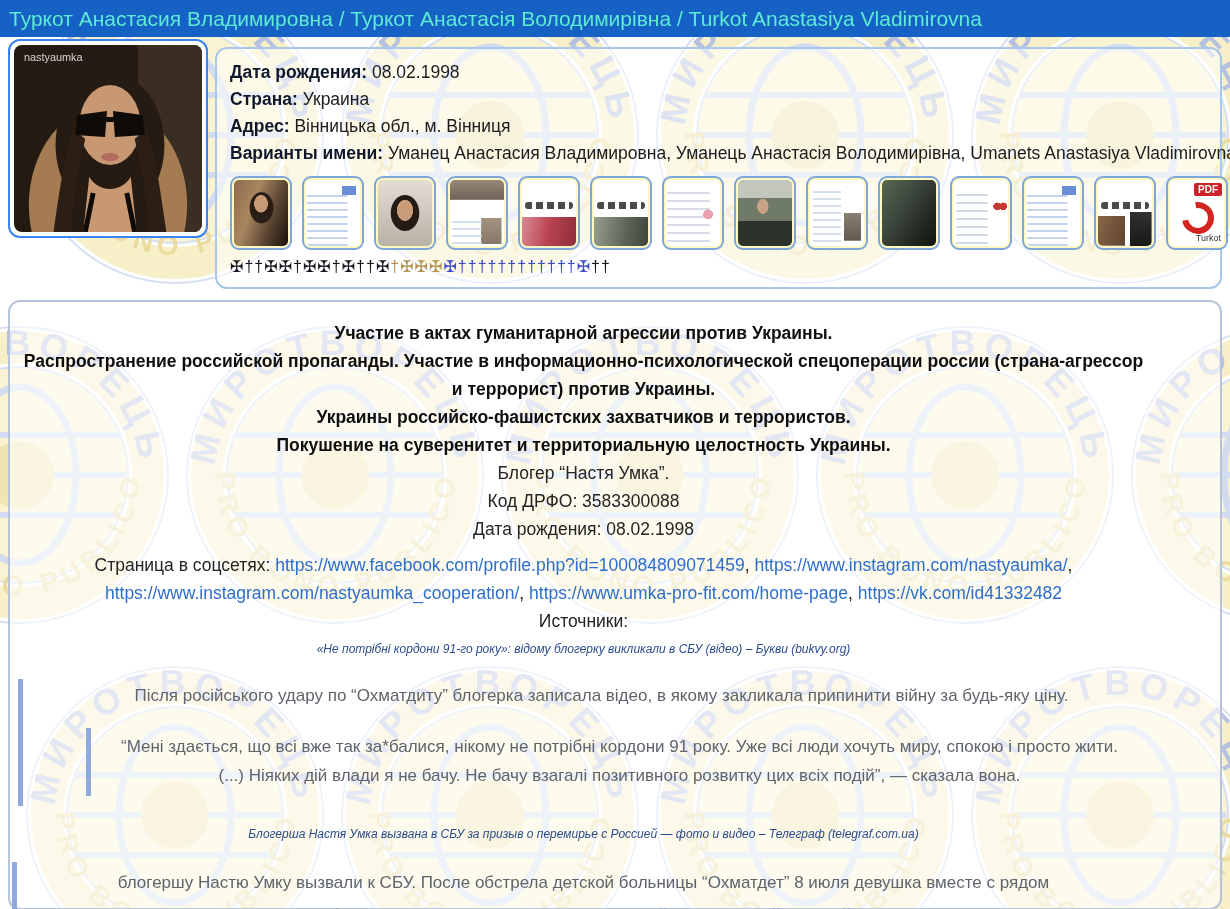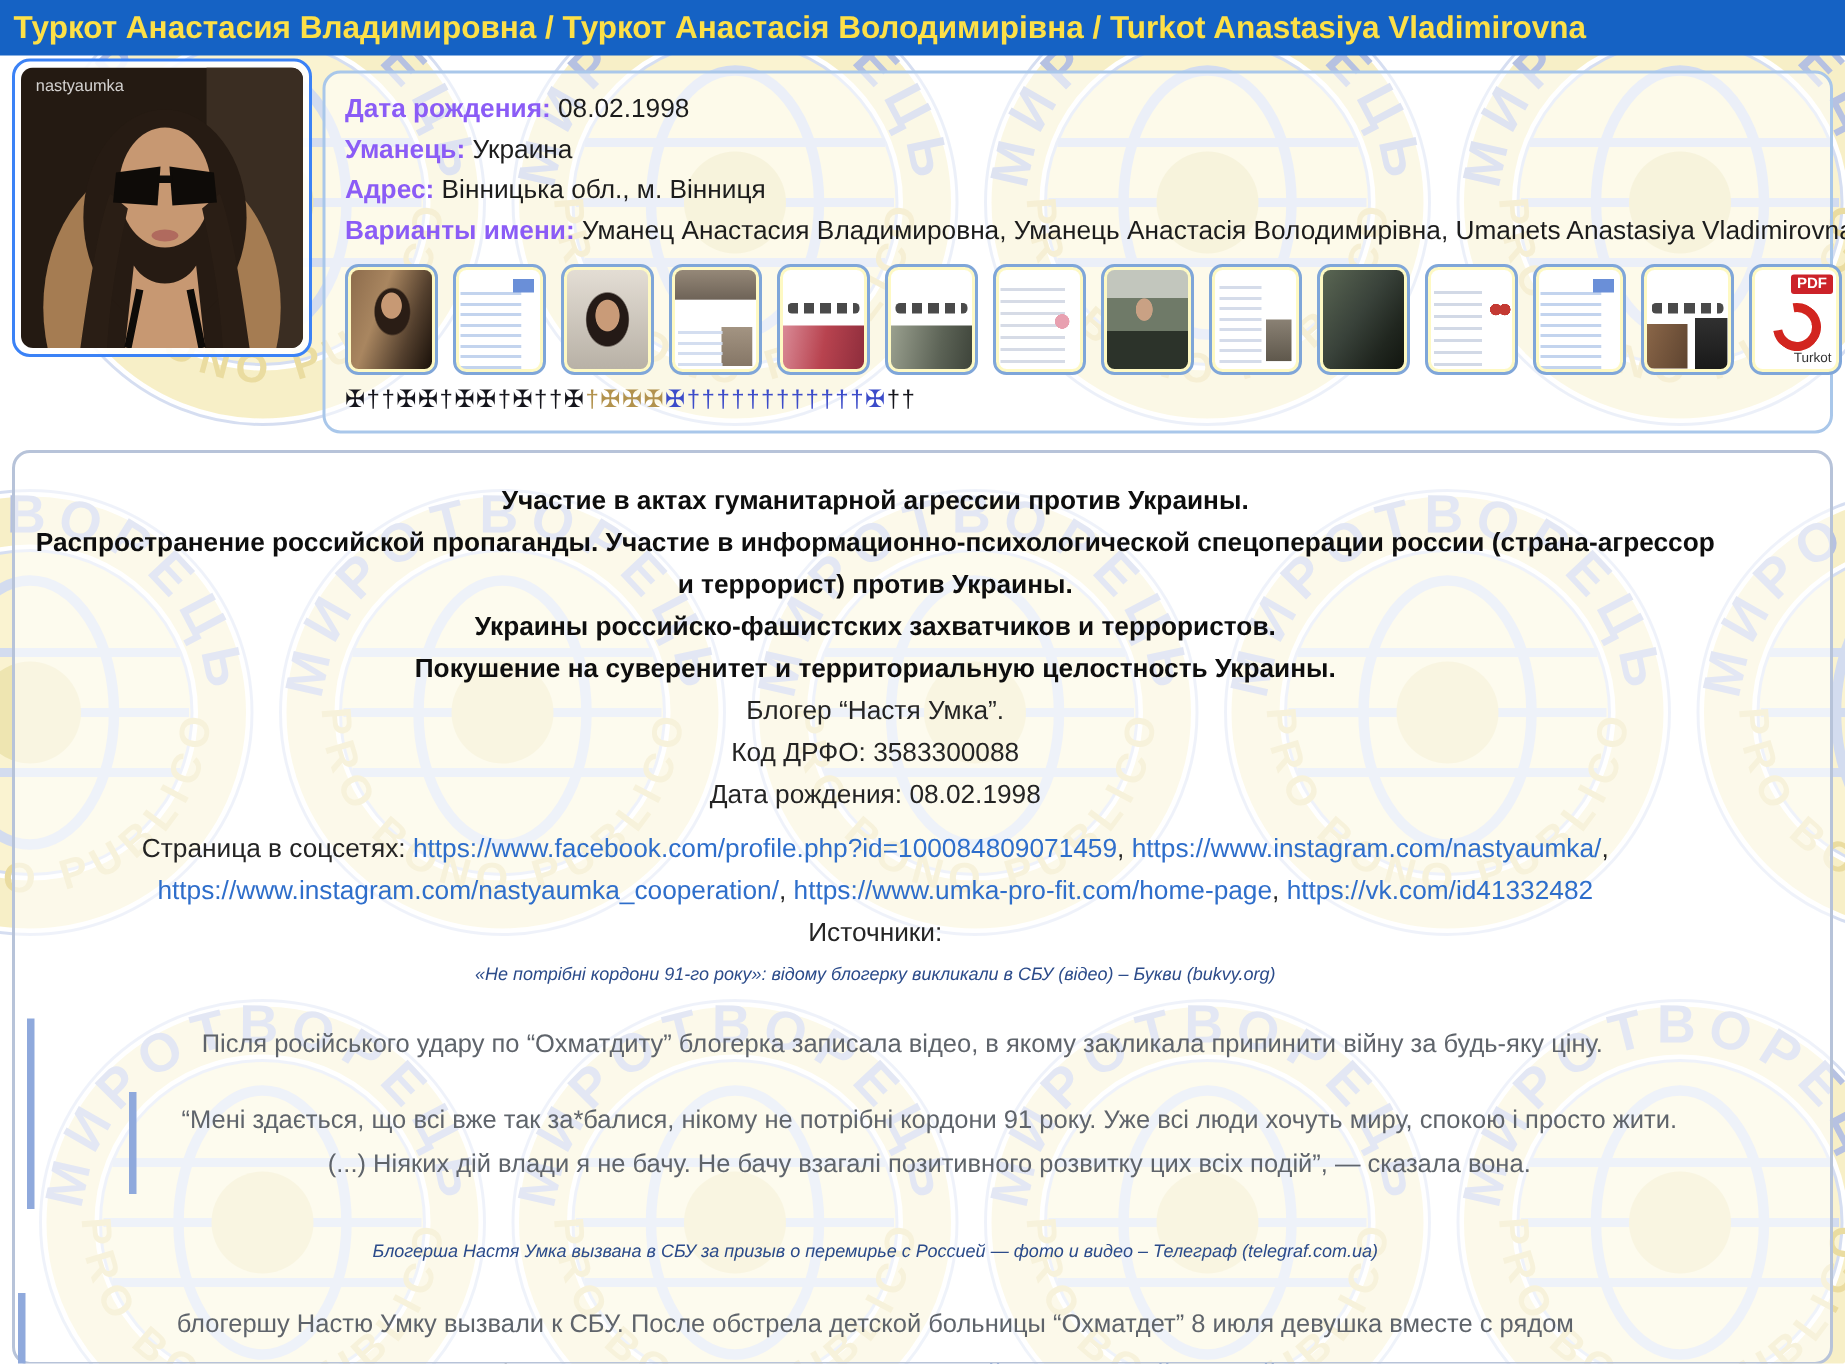--- a/index.html
+++ b/index.html
@@ -7,39 +7,39 @@
     width:1230px;height:909px;position:relative;overflow:hidden;
     background:#ffffff;
     font-family:"Liberation Sans", sans-serif;
   }
   
   .watermark{position:absolute;inset:0;z-index:0;}
   .watermark svg{display:block;}
   
   .titlebar{
     position:absolute;left:0;top:0;width:1230px;height:37px;z-index:2;
-    background:#1562c4;color:#fde047;font-size:21px;font-weight:bold;
+    background:#1562c4;color:#5eead4;font-size:21px;font-weight:normal;
     line-height:37px;padding-left:9px;box-sizing:border-box;white-space:nowrap;
   }
   
   .photo-card{
     position:absolute;left:8px;top:39px;width:200px;height:199px;z-index:2;
     background:rgba(255,255,255,.9);border:2px solid #3b82f6;border-radius:12px;
     box-sizing:border-box;padding:4px;
   }
   .photo-card svg{width:100%;height:100%;display:block;border-radius:8px;}
   .ph-wm{font-size:11px;fill:rgba(255,255,255,.8);font-family:"Liberation Sans",sans-serif;}
   
   .info-card{
     position:absolute;left:215px;top:47px;width:1007px;height:242px;z-index:2;
     border:2px solid #a9c7ea;border-radius:12px;box-sizing:border-box;
     background:rgba(255,255,255,.55);padding:10px 12px 0 13px;
   }
   .info-line{font-size:17.5px;line-height:27px;color:#1c1c1c;white-space:nowrap;}
-  .info-line b{font-weight:bold;color:#8b5cf6;}
+  .info-line b{font-weight:bold;color:#0f172a;}
   .thumbs{display:flex;gap:10px;margin-top:9px;}
   .thumb{
     flex:none;width:62px;height:74px;box-sizing:border-box;position:relative;
     border:2px solid #7fa6d9;border-radius:9px;background:#fef9c3;padding:2px;cursor:pointer;
   }
   .thumb-img{width:100%;height:100%;border-radius:5px;overflow:hidden;position:relative;
     background-repeat:no-repeat;background-size:cover;}
   .crosses{margin-top:7px;font-size:16px;line-height:20px;white-space:nowrap;}
   .cross{margin-right:1px;}
   .c-k{color:#15151c;} .c-g{color:#b2924d;} .c-b{color:#3c4cc9;}
@@ -143,21 +143,21 @@
     <polygon points="100,66 130,70 132,90 102,92" fill="#0e0b08"></polygon>
     <rect x="92" y="72" width="10" height="5" fill="#0e0b08"></rect>
     <ellipse cx="97" cy="112" rx="9" ry="4" fill="#b06a5e"></ellipse>
     <path d="M80 148 L72 187 M114 148 L122 187" stroke="#0e0b08" stroke-width="5"></path>
     <text x="10" y="16" class="ph-wm">nastyaumka</text>
   </svg>
 </div>
 
 <section class="info-card">
   <div class="info-line"><b>Дата рождения:</b> <span>08.02.1998</span></div>
-  <div class="info-line"><b>Уманець:</b> <span>Украина</span></div>
+  <div class="info-line"><b>Страна:</b> <span>Украина</span></div>
   <div class="info-line"><b>Адрес:</b> <span>Вінницька обл., м. Вінниця</span></div>
   <div class="info-line"><b>Варианты имени:</b> <span>Уманец Анастасия Владимировна, Уманець Анастасія Володимирівна, Umanets Anastasiya Vladimirovna</span></div>
   <div class="thumbs">
       <div class="thumb">
         <div class="thumb-img k-photo-car"></div>
       </div>
       <div class="thumb">
         <div class="thumb-img k-doc"></div>
       </div>
       <div class="thumb">

